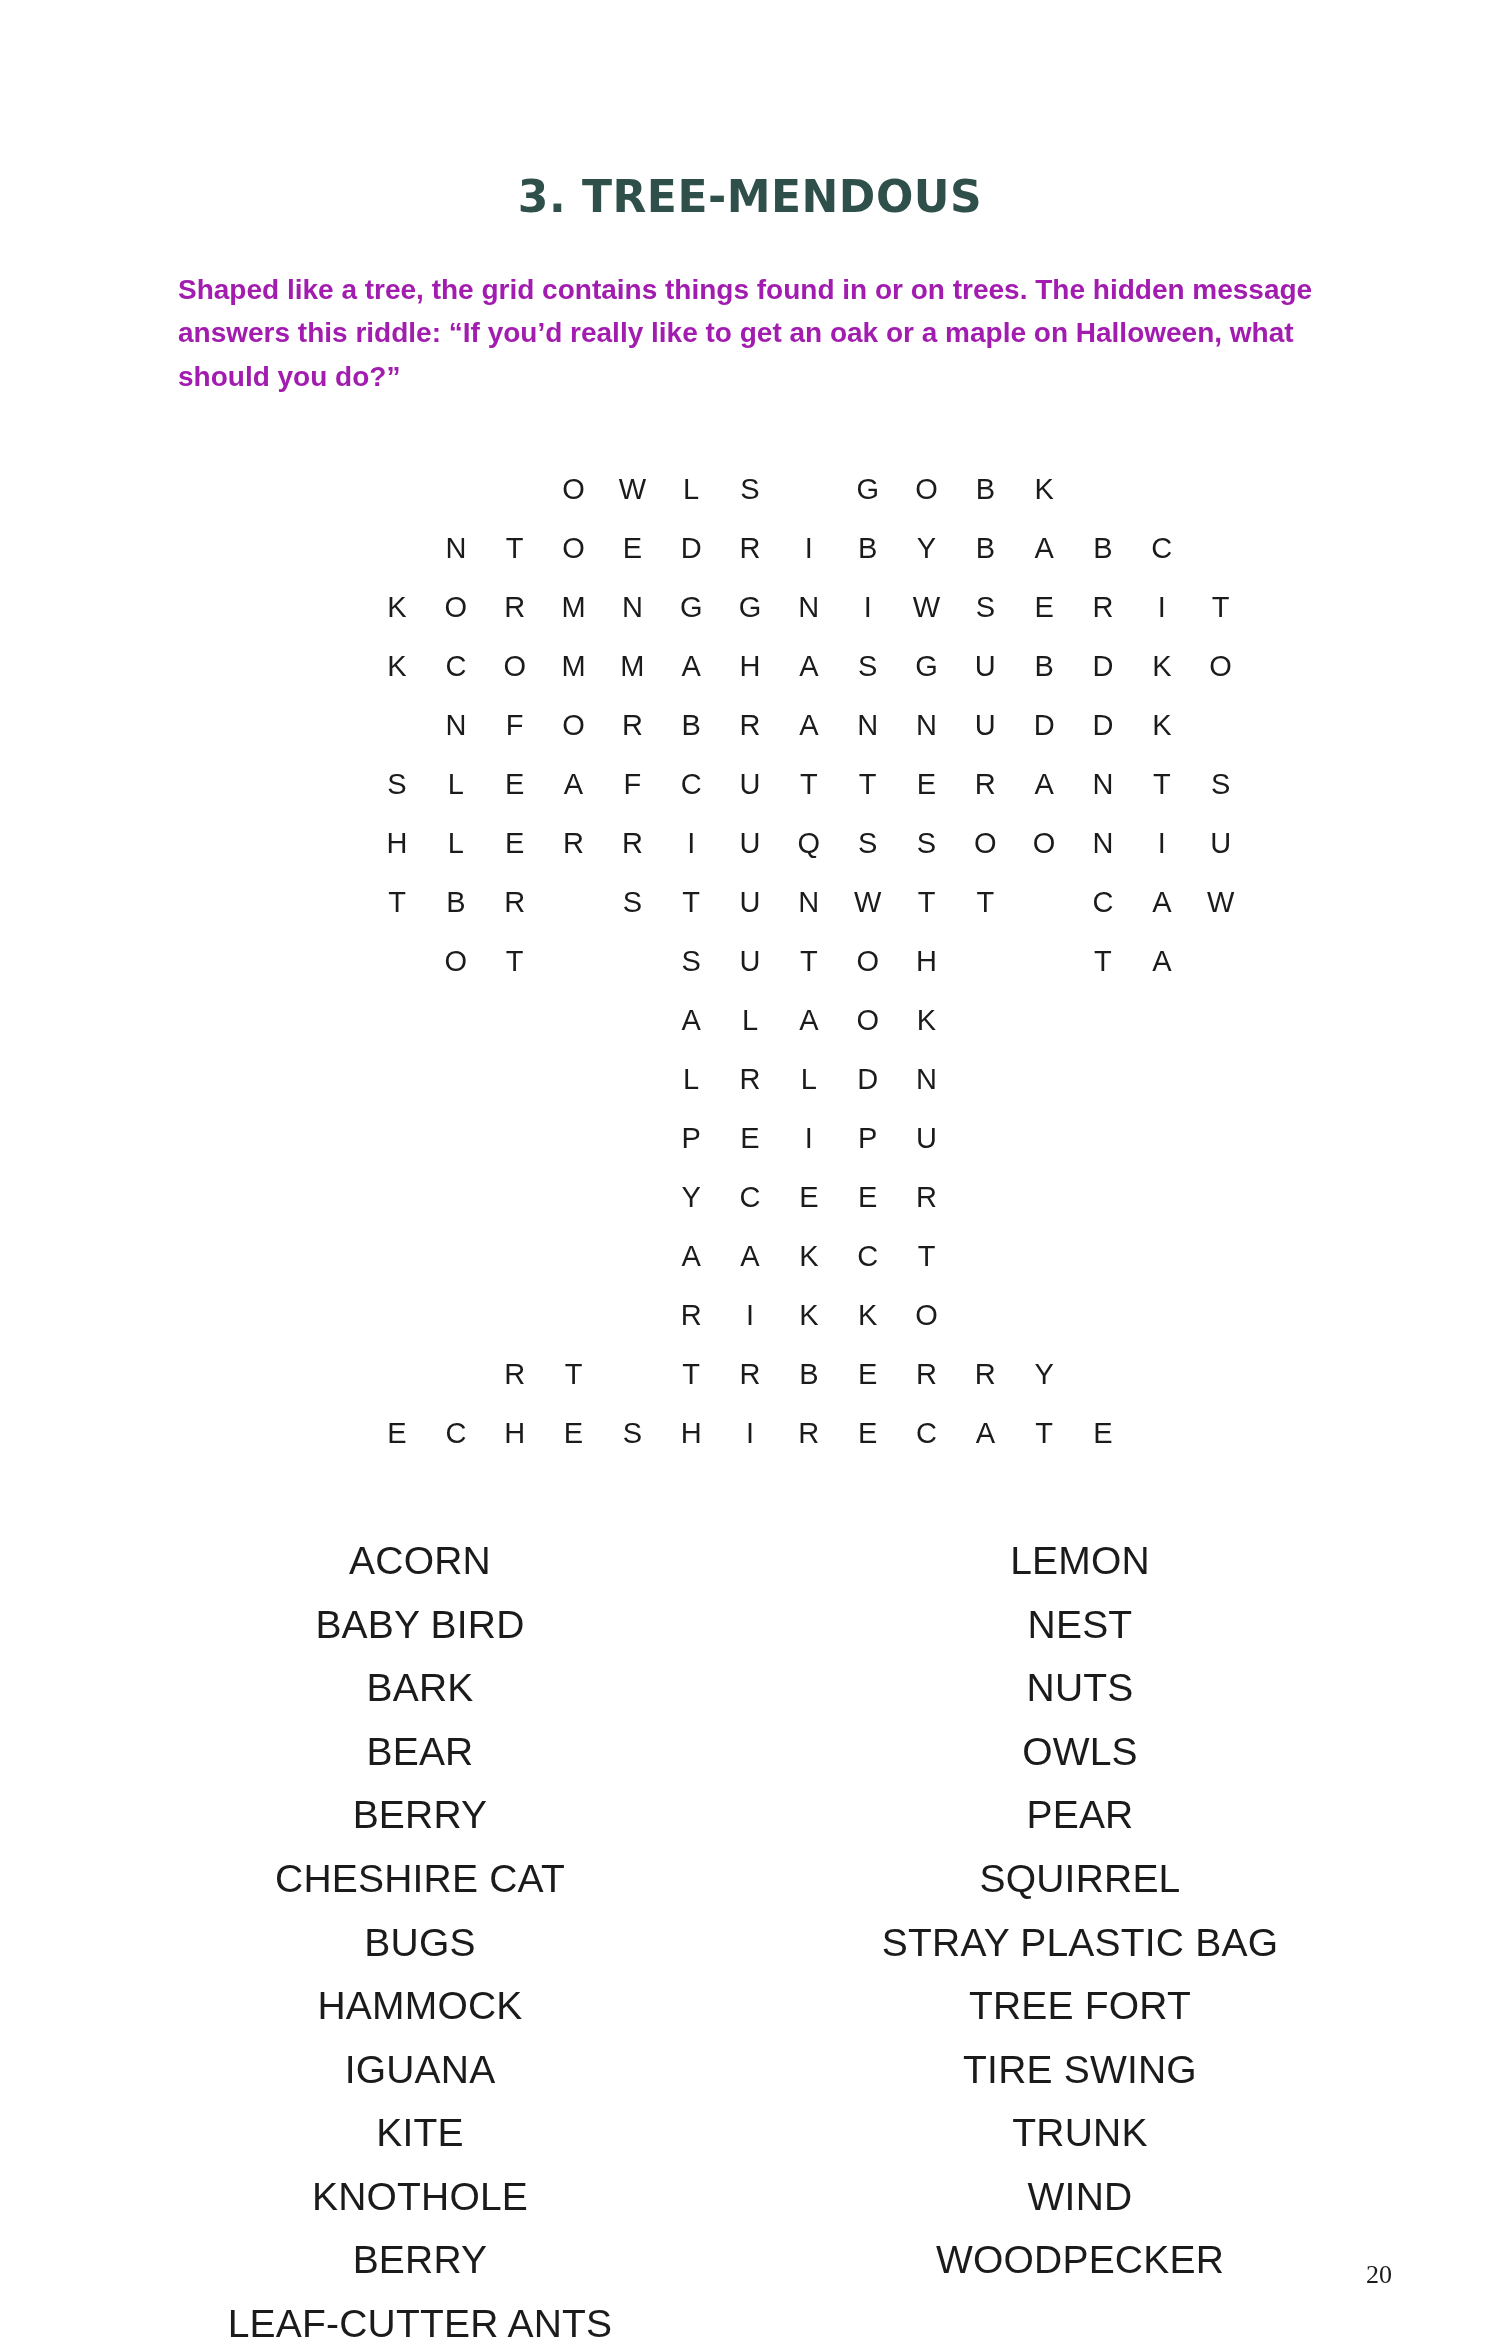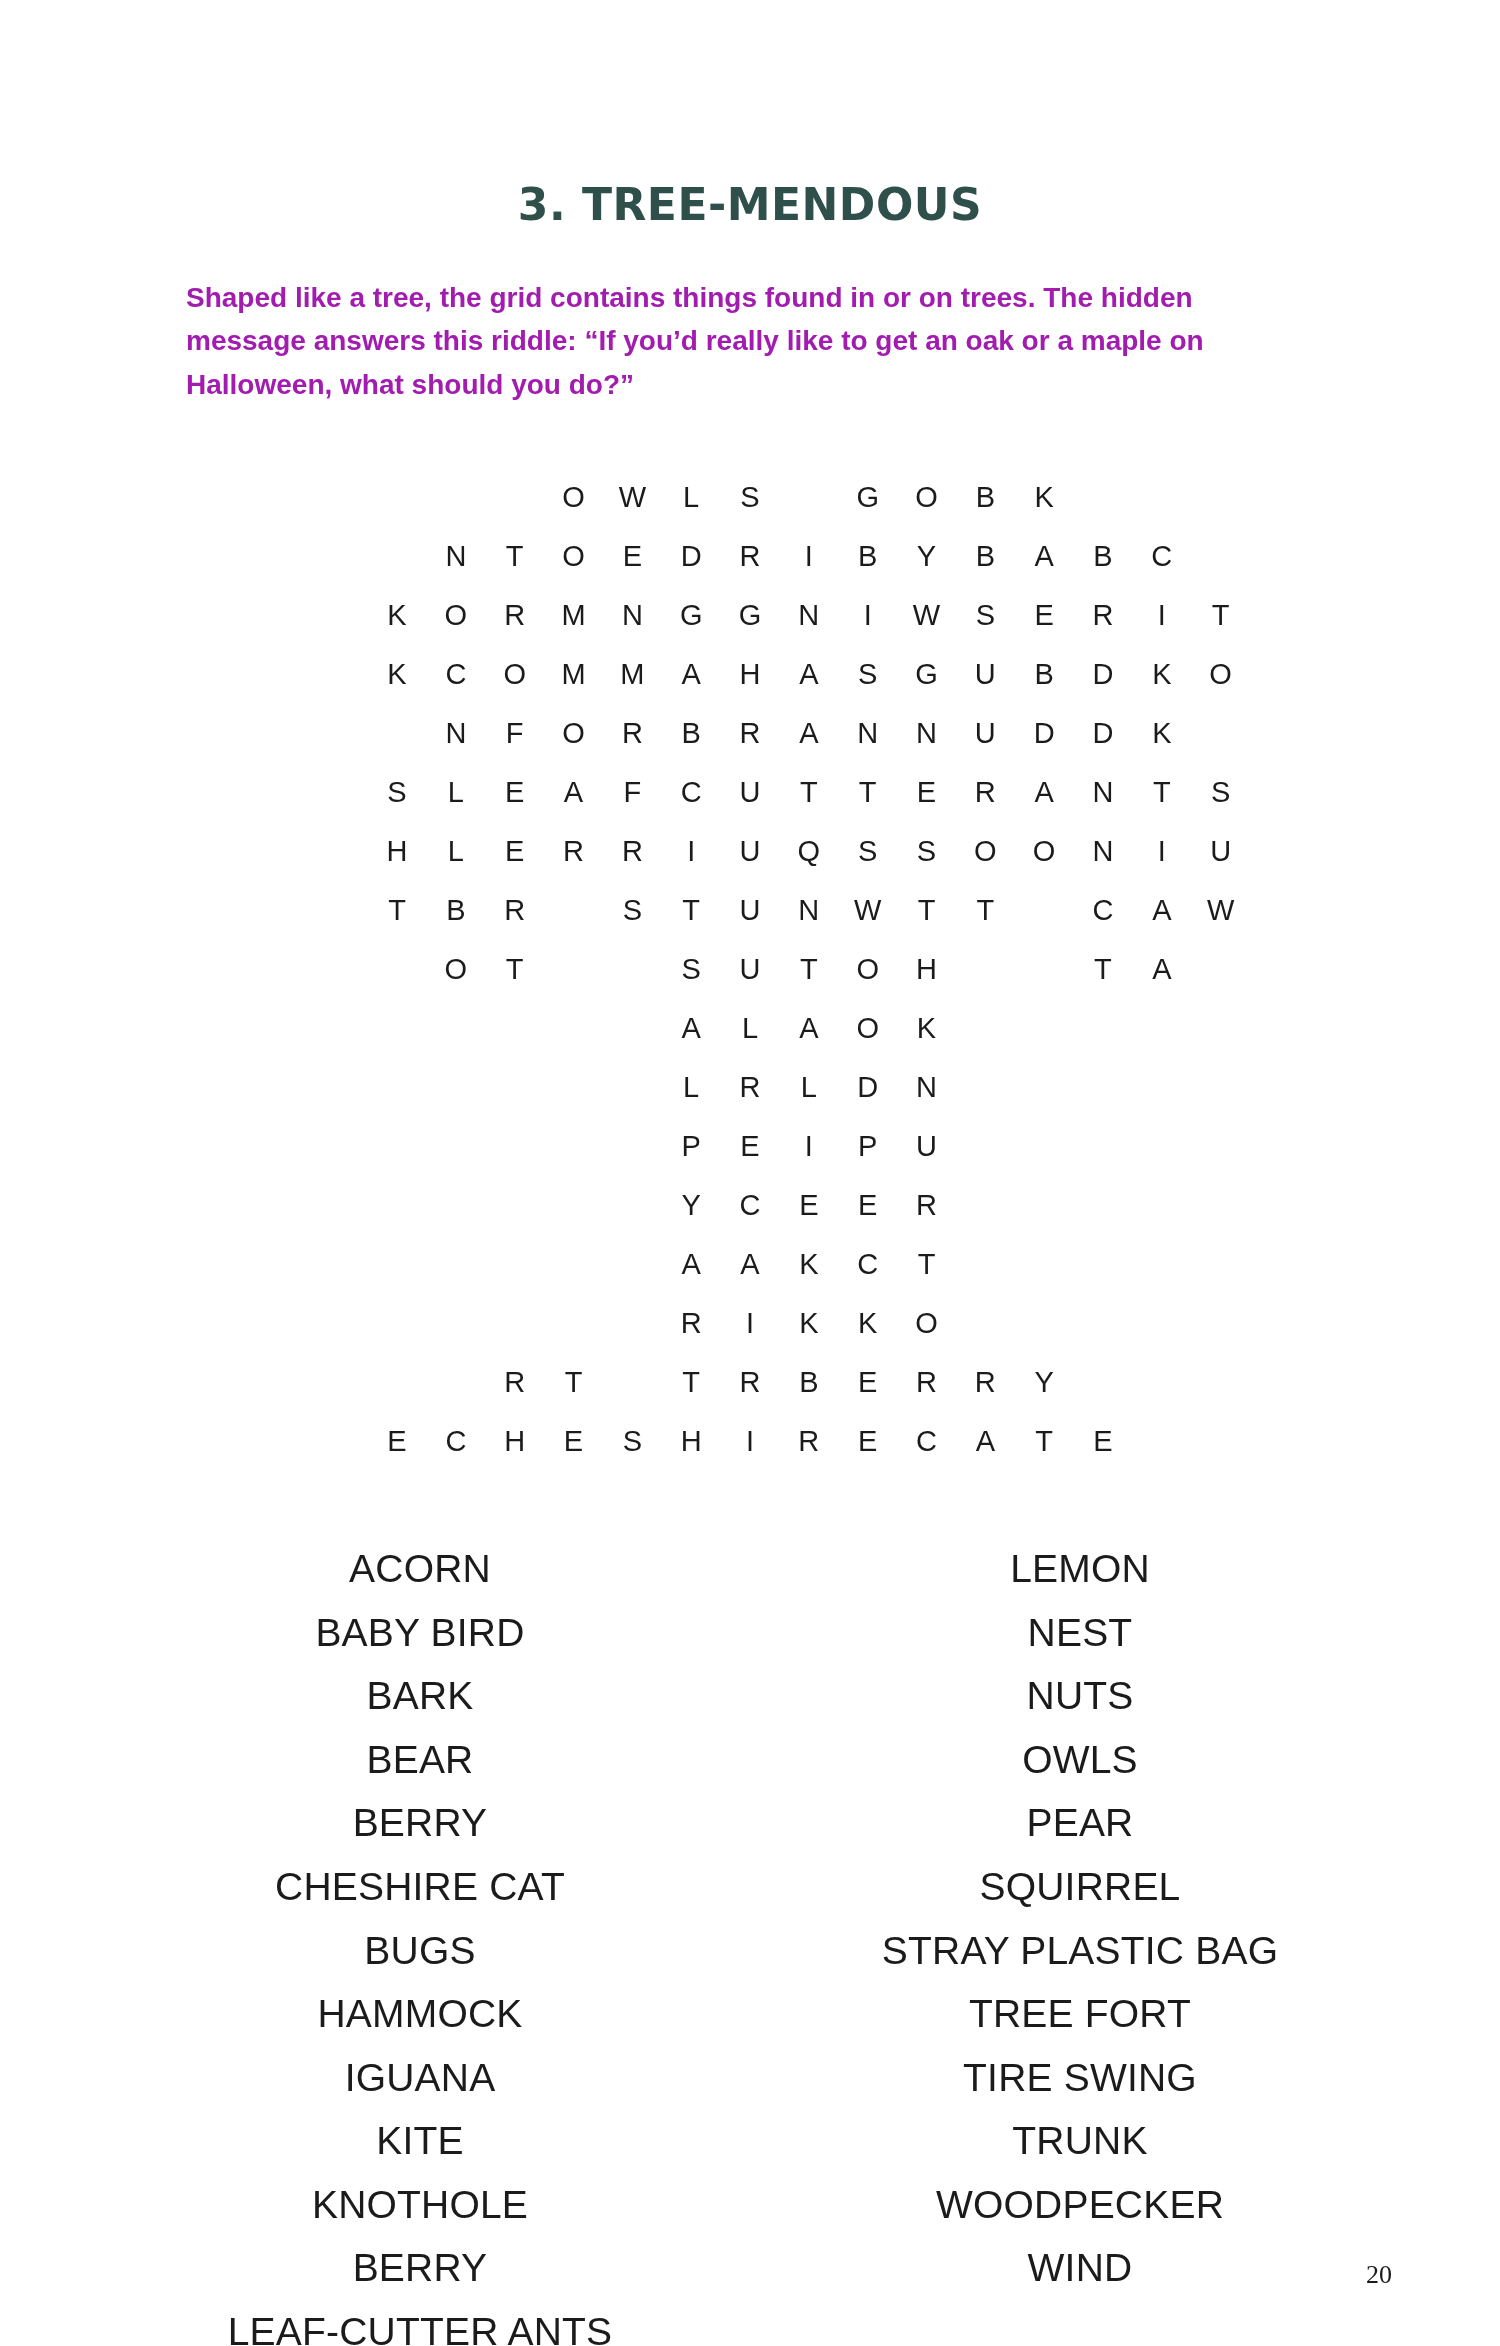--- a/index.html
+++ b/index.html
@@ -13,21 +13,21 @@
     font-family: "Liberation Sans", sans-serif;
     color: #1b1b1b;
     position: relative;
     overflow: hidden;
   }
   .page {
     position: relative;
     width: 1500px;
     height: 2346px;
     box-sizing: border-box;
-    padding: 11px;
+    padding: 3px;
   }
   .title {
     text-align: center;
     font-size: 44px;
     font-weight: bold;
     letter-spacing: 0.5px;
     color: #2f4f4a;
     margin: 0;
     padding-top: 168px;
     font-family: "DejaVu Sans", sans-serif;
@@ -441,19 +441,19 @@
         <div class="word">LEMON</div>
         <div class="word">NEST</div>
         <div class="word">NUTS</div>
         <div class="word">OWLS</div>
         <div class="word">PEAR</div>
         <div class="word">SQUIRREL</div>
         <div class="word">STRAY PLASTIC BAG</div>
         <div class="word">TREE FORT</div>
         <div class="word">TIRE SWING</div>
         <div class="word">TRUNK</div>
+        <div class="word">WIND</div>
         <div class="word">WOODPECKER</div>
-        <div class="word">WIND</div>
       </div>
   </div>
 
   <div class="pagenum">20</div>
 </div>
 
 </body></html>

